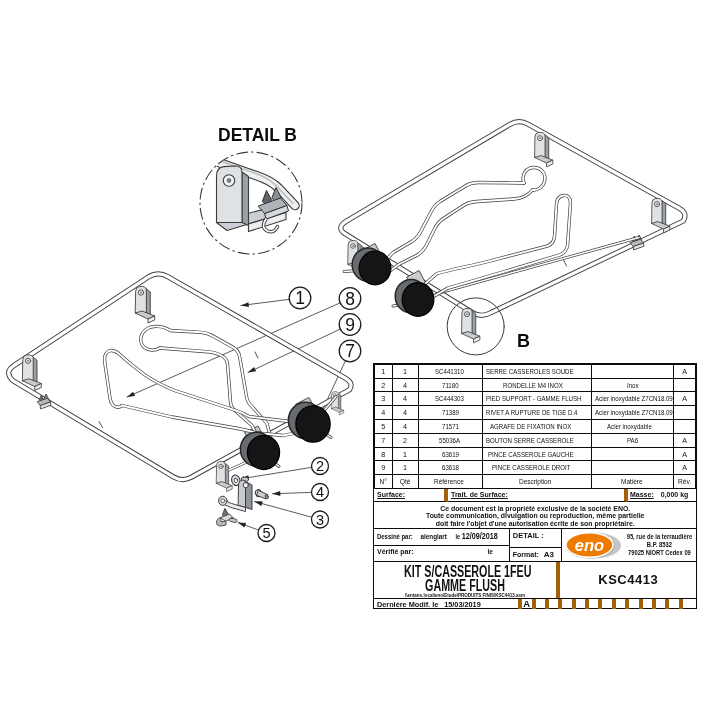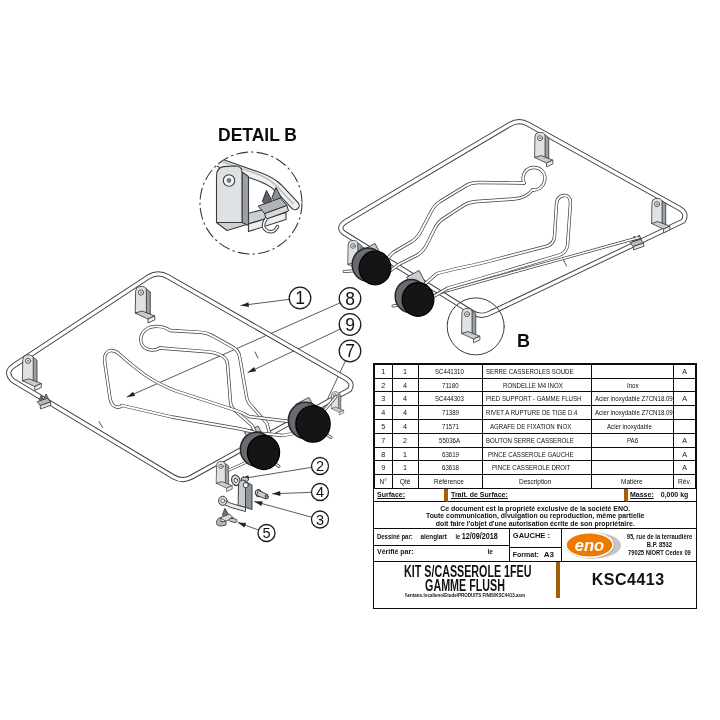--- a/index.html
+++ b/index.html
@@ -25,21 +25,21 @@
   table.parts{border-collapse:collapse;table-layout:fixed;width:100%;}
   table.parts td{border:1px solid #0c0c0c;padding:0 0 0 3px;font-size:7.2px;height:12.8px;
                  overflow:hidden;white-space:nowrap;vertical-align:middle;text-align:center;}
   table.parts tr.hdr td{height:13.1px;font-size:7.6px;}
   table.parts td.ctr{text-align:center;padding:0;}
   .u{text-decoration:underline;text-underline-offset:1px;}
   .lbl7{font-size:7px;font-weight:bold;}
   .prop{text-align:center;font-weight:bold;font-size:6.9px;line-height:7.5px;padding-top:3px;}
   .ttl{font-size:16px;line-height:13.5px;font-weight:bold;white-space:nowrap;transform:scaleX(.67);transform-origin:50% 50%;}
   .path{font-size:5px;line-height:5.5px;font-weight:bold;white-space:nowrap;transform:scaleX(.9);transform-origin:50% 50%;margin-top:1px;}
-  .ksc{font-size:16px;font-weight:bold;letter-spacing:.5px;}
+  .ksc{font-size:13px;font-weight:bold;letter-spacing:.5px;}
   .addr{font-size:6.6px;font-weight:bold;text-align:center;line-height:8px;}
   .addr div{white-space:nowrap;transform:scaleX(.88);transform-origin:50% 50%;}
 </style>
 </head>
 <body>
 
 <div id="canvas">
 
 <svg id="art" width="720" height="720" viewBox="0 0 720 720" style="position:absolute;left:0;top:0;">
   <defs>
@@ -409,21 +409,21 @@
       <div class="c" style="border-right:none;height:17px;padding:2px 0 0 3px;">
         <span class="cnd"><span class="lbl7">Dessiné par:</span><span style="font-size:7.5px;font-weight:bold;margin-left:9px;">alenglart</span><span style="font-size:6.5px;font-weight:bold;margin-left:10px;">le</span> <span style="font-size:8.5px;font-weight:bold;">12/09/2018</span></span>
       </div>
       <div class="c nb" style="border-right:none;flex:1;padding:2px 0 0 3px;border-bottom:none;">
         <span class="lbl7">Vérifié par:</span>
         <span style="font-size:6.5px;font-weight:bold;margin-left:72px;">le</span>
       </div>
     </div>
     <div style="width:51.8px;display:flex;flex-direction:column;box-sizing:border-box;border-right:1px solid #0c0c0c;">
       <div class="c" style="border-right:none;height:19px;padding:2px 0 0 3px;">
-        <span style="font-size:7.5px;font-weight:bold;">GAUCHE :</span>
+        <span style="font-size:7.5px;font-weight:bold;">DETAIL :</span>
       </div>
       <div class="c nb" style="border-right:none;flex:1;padding:1.5px 0 0 3px;border-bottom:none;">
         <span class="lbl7">Format:</span>
         <span style="font-size:8px;font-weight:bold;margin-left:3px;">A3</span>
       </div>
     </div>
     <div class="c nb" style="flex:1;display:flex;align-items:center;border-bottom:none;">
       <svg width="58" height="29" viewBox="0 0 58 29" style="margin-left:2px;flex:none;">
         <ellipse cx="30" cy="14.5" rx="27" ry="13" fill="#c3c5c7"></ellipse>
         <ellipse cx="26" cy="14.5" rx="24.5" ry="13" fill="#9b9d9f"></ellipse>
@@ -444,15 +444,34 @@
       <div class="ttl" style="margin-top:0;">GAMME FLUSH</div>
       <div class="path">\\entano.local\eno\Etude\PRODUITS FINIS\KSC4413.asm</div>
     </div>
     <div style="flex:1;display:flex;flex-direction:column;box-sizing:border-box;">
       <div class="c nb" style="flex:1;border-bottom:none;display:flex;align-items:center;justify-content:center;">
         <span class="ksc">KSC4413</span>
       </div>
     </div>
   </div>
 
+  <div class="row" style="height:11.6px;border-top:1px solid #0c0c0c;">
+    <div class="c nb" style="width:148px;border-bottom:none;padding:1.5px 0 0 3px;">
+      <span style="font-size:7.3px;font-weight:bold;">Dernière Modif. le</span>
+      <span style="font-size:7.3px;font-weight:bold;margin-left:4px;">15/03/2019</span>
+    </div>
+    <div class="c nb" style="width:13.5px;border-bottom:none;text-align:center;font-size:9.5px;font-weight:bold;line-height:10px;">A</div>
+    <div class="c nb" style="width:13.4px;border-bottom:none;"></div>
+    <div class="c nb" style="width:13.4px;border-bottom:none;"></div>
+    <div class="c nb" style="width:13.4px;border-bottom:none;"></div>
+    <div class="c nb" style="width:13.4px;border-bottom:none;"></div>
+    <div class="c nb" style="width:13.4px;border-bottom:none;"></div>
+    <div class="c nb" style="width:13.4px;border-bottom:none;"></div>
+    <div class="c nb" style="width:13.4px;border-bottom:none;"></div>
+    <div class="c nb" style="width:13.4px;border-bottom:none;"></div>
+    <div class="c nb" style="width:13.4px;border-bottom:none;"></div>
+    <div class="c nb" style="width:13.4px;border-bottom:none;"></div>
+    <div class="c nb" style="width:13.4px;border-bottom:none;"></div>
+    <div class="c nb" style="flex:1;border-bottom:none;"></div>
+  </div>
 </div>
 
 </div>
 
 </body></html>

